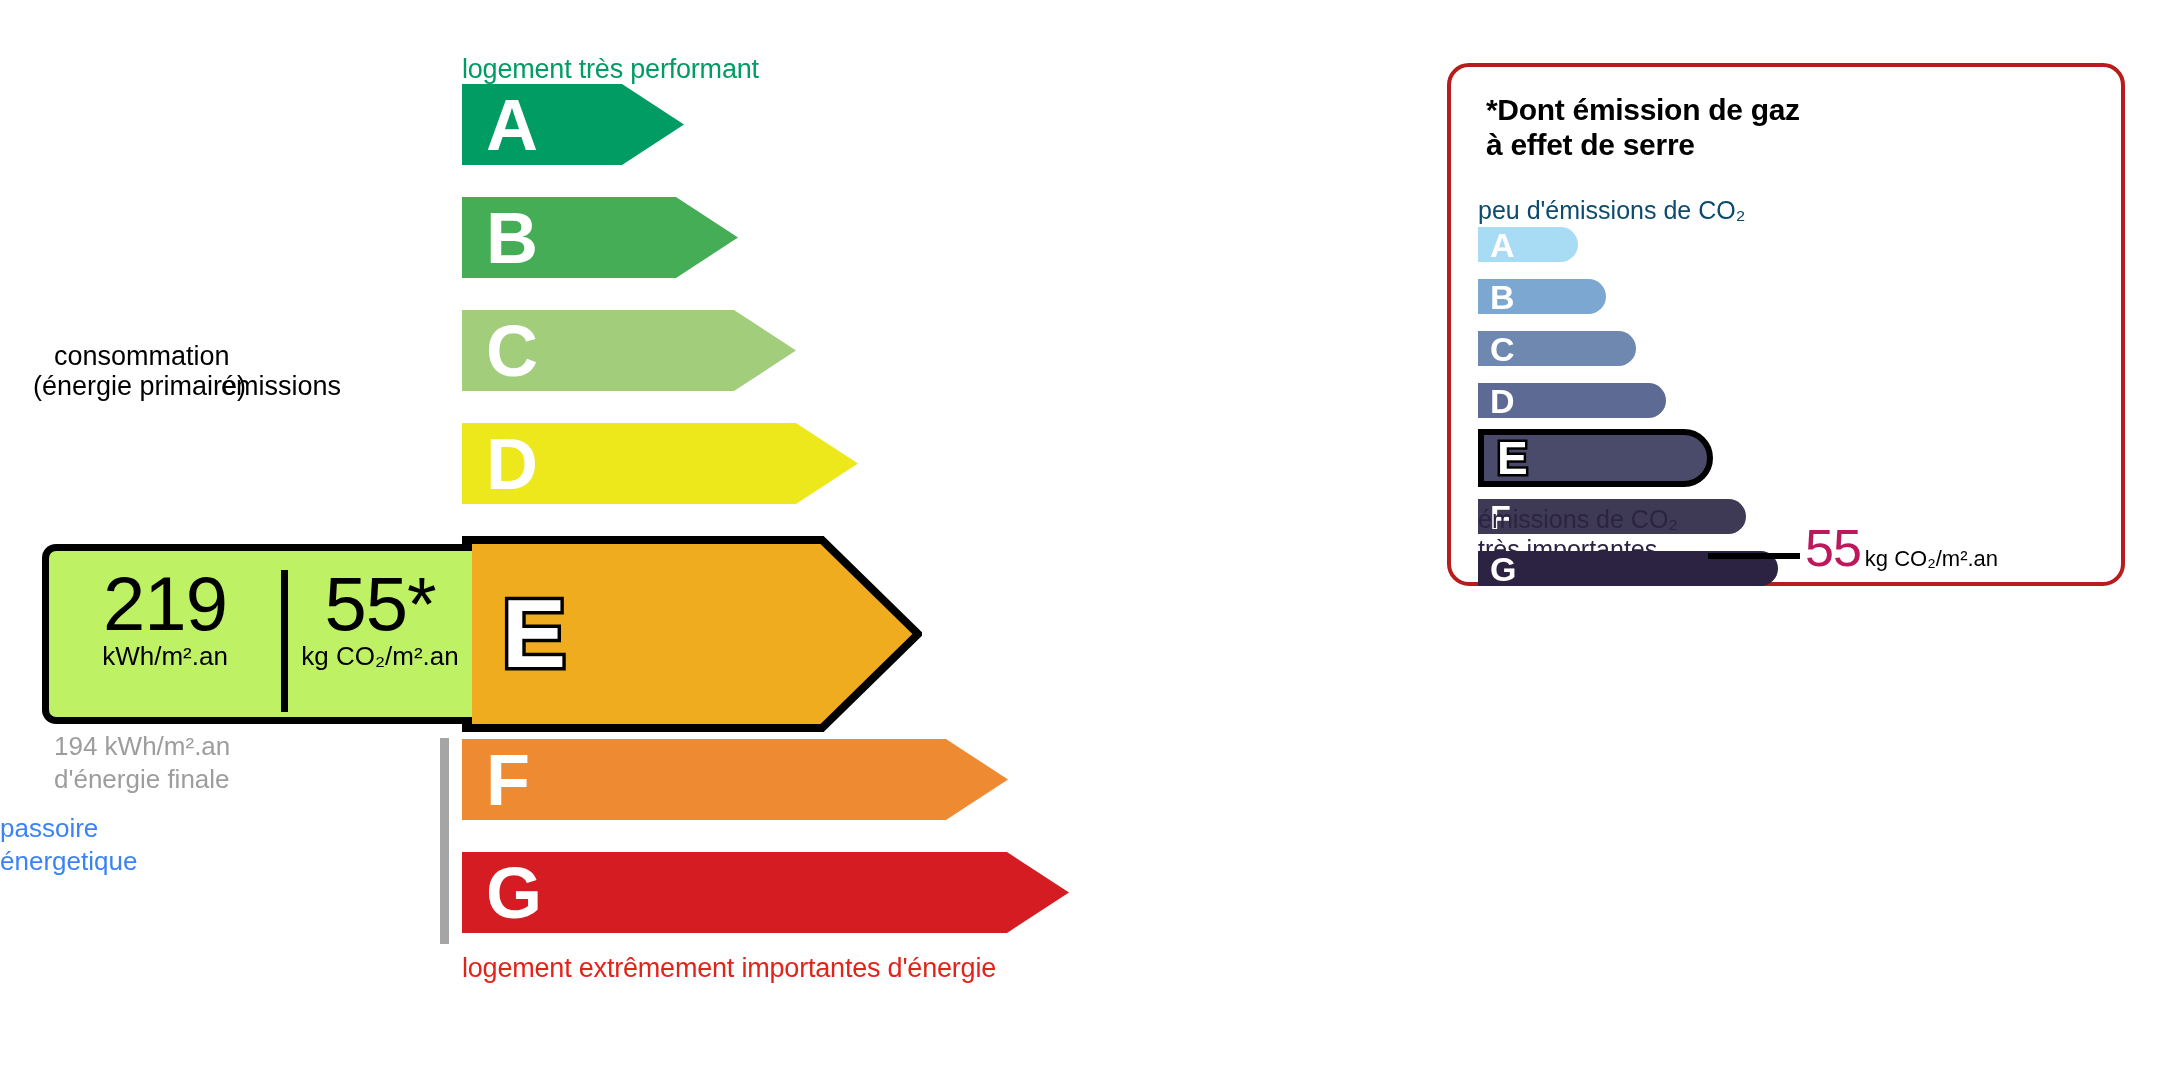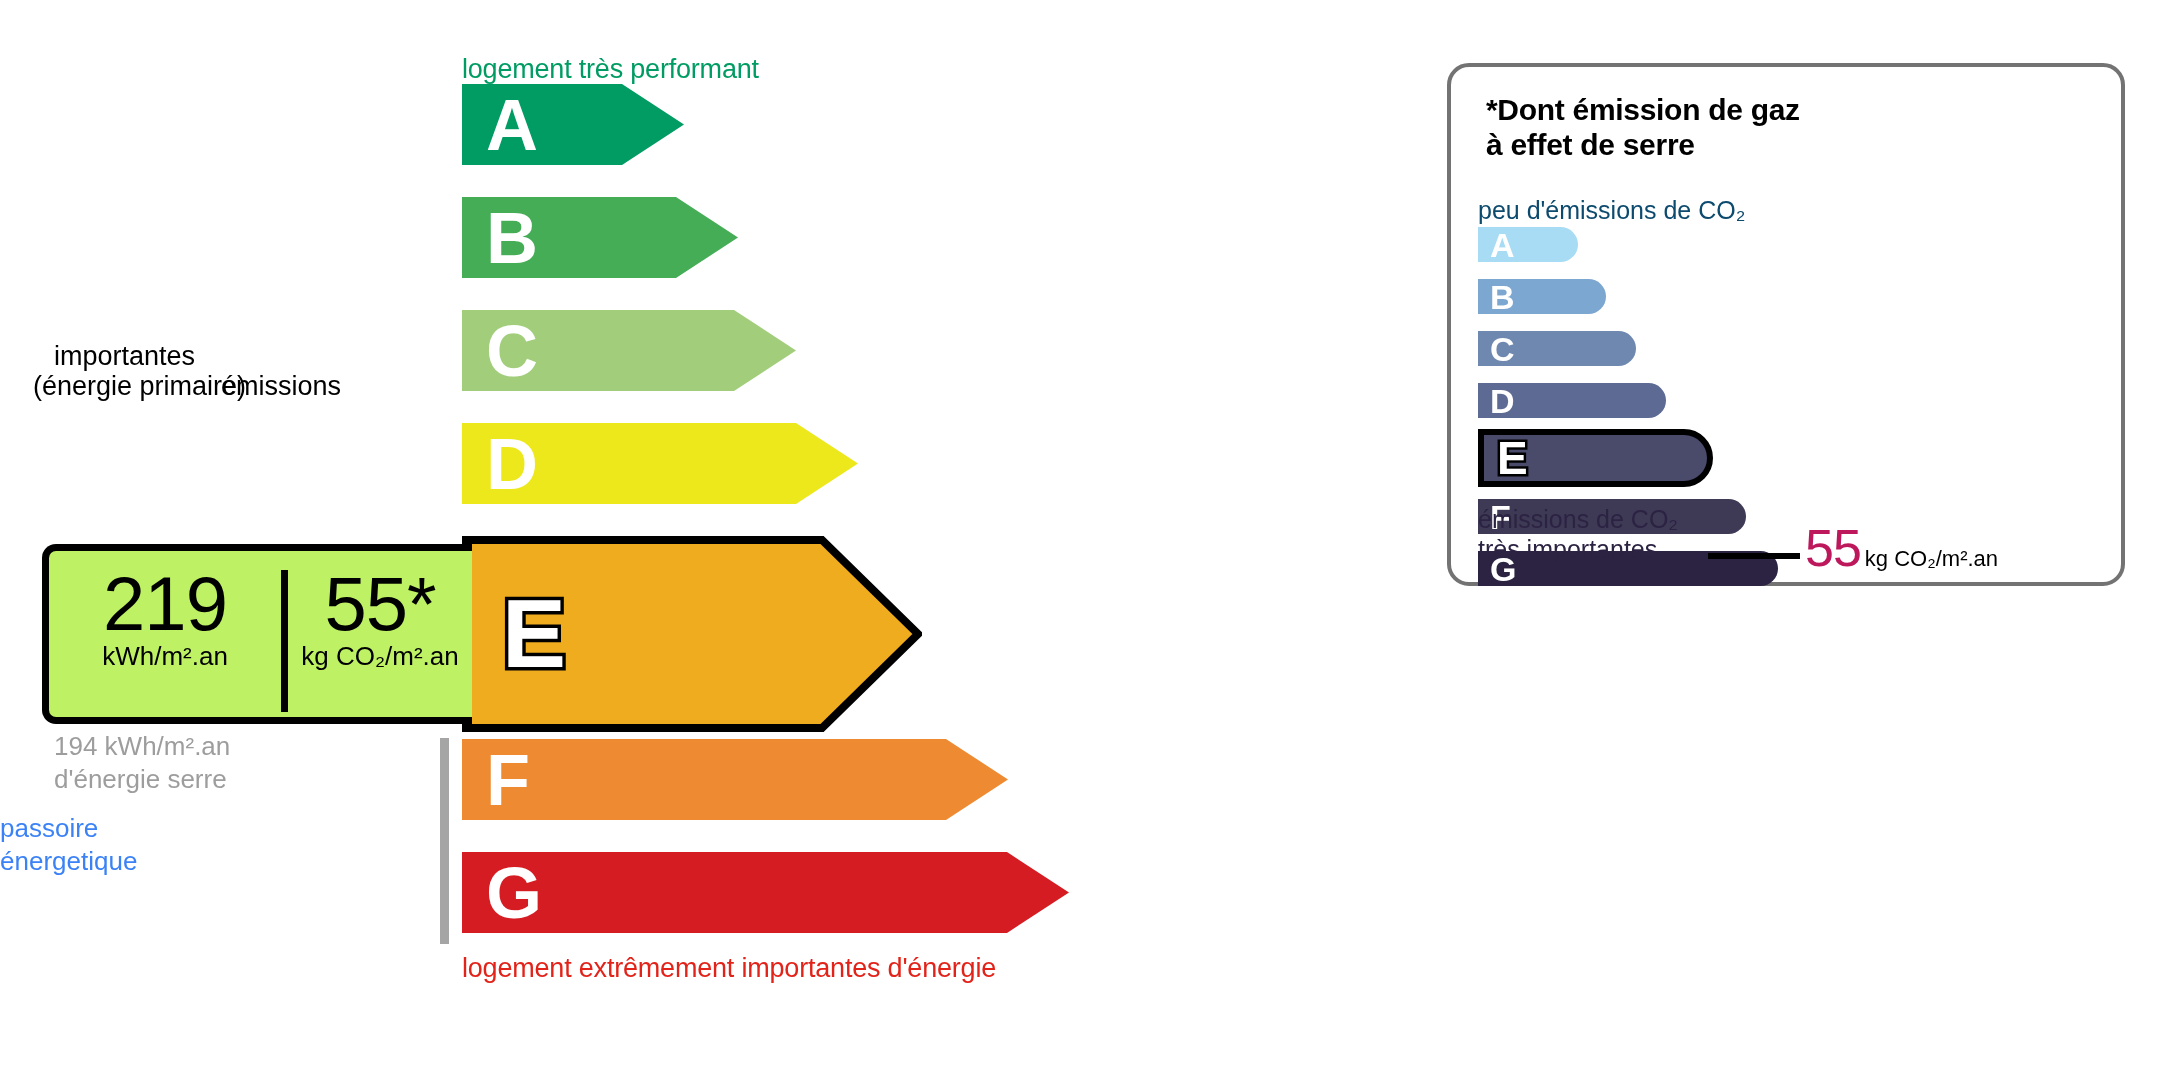--- a/index.html
+++ b/index.html
@@ -149,21 +149,21 @@
     width: 9px; height: 206px;
     background: #a5a5a5;
     z-index: 3;
   }
 
   
   #co2-panel {
     position: absolute;
     left: 1447px; top: 63px;
     width: 678px; height: 523px;
-    border: 4px solid #737373;
+    border: 4px solid #b91c1c;
     border-radius: 22px;
     background: #ffffff;
     box-sizing: border-box;
   }
   #co2-title {
     position: absolute;
     left: 35px; top: 26px;
     font-size: 30px;
     font-weight: bold;
     color: #000;
@@ -285,41 +285,41 @@
       <div class="arrow-row" style="top: 852px; width: 607px; height: 81px;">
         <svg style="position:absolute;left:0;top:0;width:100%;height:100%;" viewBox="0 0 607 81" preserveAspectRatio="none">
           <path d="M0 0 H545 L607 40.5 L545 81 H0 Z" fill="#d41c22"></path>
         </svg>
         <div class="arrow-letter">G</div>
       </div>
     </div>
 
   <div id="passoire-bar"></div>
 
-  <div class="hdr-label" style="left:54px; top:341px;">importantes</div>
+  <div class="hdr-label" style="left:54px; top:341px;">consommation</div>
   <div class="hdr-sub" style="left:33px; top:371px;">(énergie primaire)</div>
   <div class="hdr-label" style="left:221px; top:371px;">émissions</div>
 
   <div id="value-box">
     <div id="value-divider"></div>
 
     <div class="value-cell" style="left:0px; width:232px;">
       <div class="value-num">219</div>
       <div class="value-unit">kWh/m².an</div>
     </div>
 
     <div class="value-cell" style="left:239px; width:184px;">
       <div class="value-num">55*</div>
       <div class="value-unit">kg CO₂/m².an</div>
     </div>
   </div>
 
   <div id="final-energy">
     <div>194 kWh/m².an</div>
-    <div>d'énergie serre</div>
+    <div>d'énergie finale</div>
   </div>
 
   <div id="passoire">
     <div>passoire</div>
     <div>énergetique</div>
   </div>
 
   <div class="bottom-caption">logement extrêmement importantes d'énergie</div>
 </div>
 

